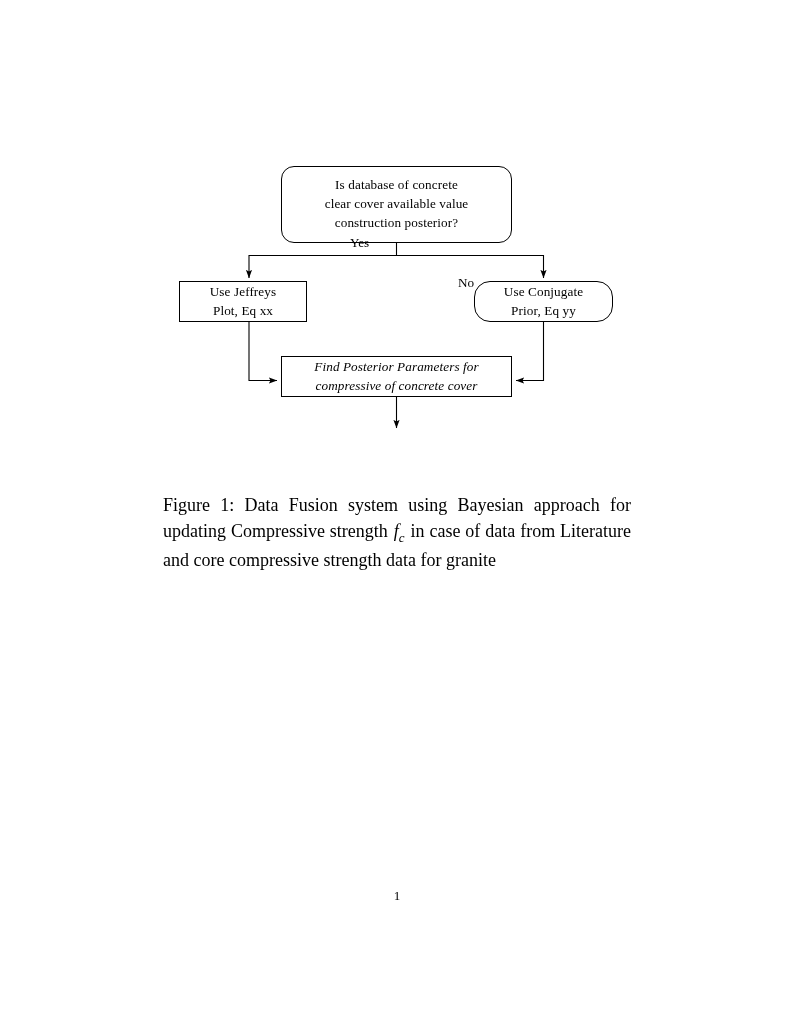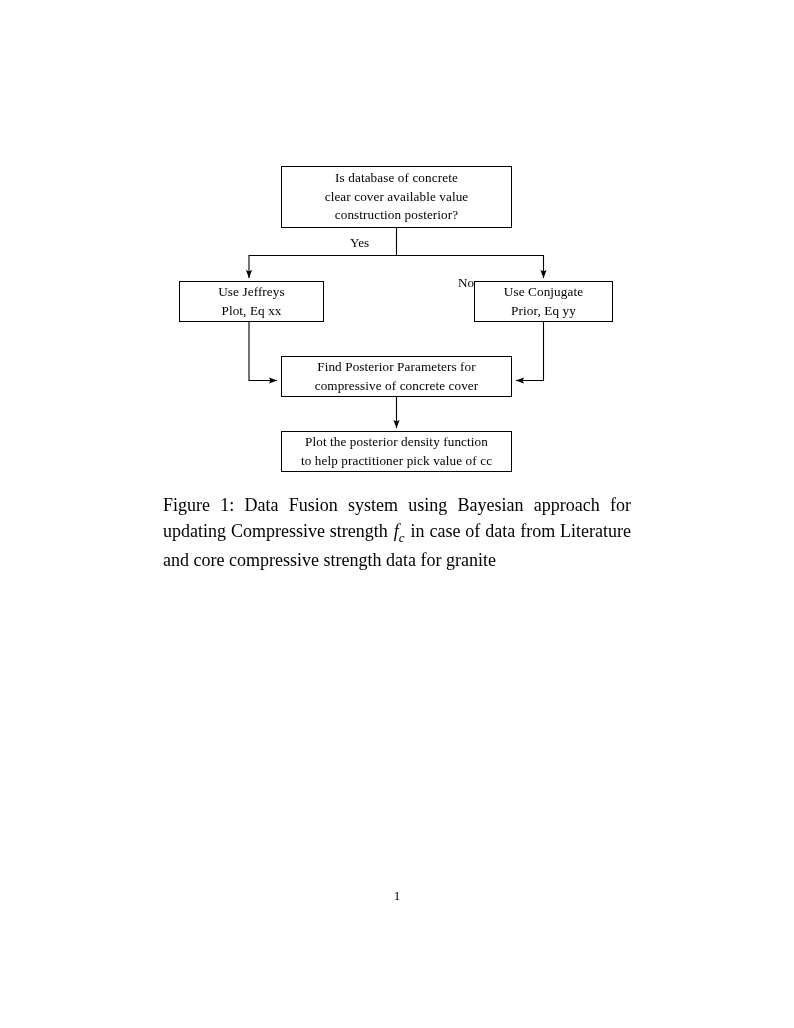--- a/index.html
+++ b/index.html
@@ -40,24 +40,24 @@
     align-items: center;
     justify-content: center;
     text-align: center;
     font-size: 13.2px;
     line-height: 1.42;
     letter-spacing: 0.1px;
     z-index: 2;
   }
   .node .ln { display: block; white-space: nowrap; }
 
-  #node-decision { left: 281px; top: 166px; width: 231px; height: 62px; }
-  #node-jeffreys  { left: 179px; top: 281px; width: 145px; height: 41px; }
-  #node-conjugate { left: 474px; top: 281px; width: 139px; height: 41px; }
-  #node-posterior { left: 281px; top: 356px; width: 231px; height: 41px; }
+  #node-decision { left: 281px; top: 166px; width: 231px; height: 77px; border-radius: 13px; }
+  #node-jeffreys  { left: 179px; top: 281px; width: 128px; height: 41px; }
+  #node-conjugate { left: 474px; top: 281px; width: 139px; height: 41px; border-radius: 16px; }
+  #node-posterior { left: 281px; top: 356px; width: 231px; height: 41px; font-style: italic; }
   #node-plot      { left: 281px; top: 431px; width: 231px; height: 41px; }
 
   .edge-label {
     position: absolute;
     font-size: 13.2px;
     line-height: 1;
     white-space: nowrap;
     z-index: 3;
     background: transparent;
   }
@@ -137,24 +137,20 @@
   <div class="node" id="node-conjugate">
     <span class="ln">Use Conjugate</span>
     <span class="ln">Prior, Eq yy</span>
   </div>
 
   <div class="node" id="node-posterior">
     <span class="ln">Find Posterior Parameters for</span>
     <span class="ln">compressive of concrete cover</span>
   </div>
 
-  <div class="node" id="node-plot">
-    <span class="ln">Plot the posterior density function</span>
-    <span class="ln">to help practitioner pick value of cc</span>
-  </div>
 
   <div class="edge-label" id="label-yes">Yes</div>
   <div class="edge-label" id="label-no">No</div>
 
 </div>
 
 <div id="caption">
   <span>Figure 1:</span>
   <span>Data Fusion system using Bayesian approach for updating Compressive strength</span>
   <span class="math"><span>f</span><sub>c</sub></span>

